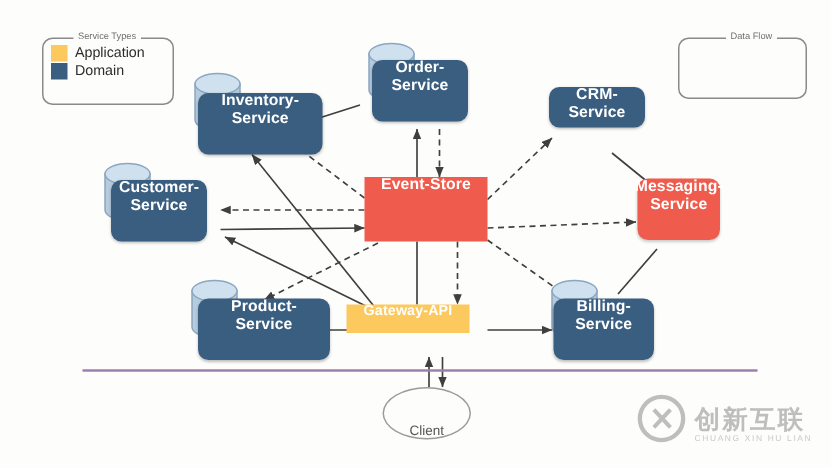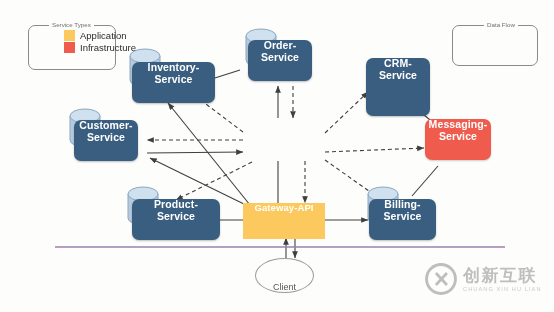--- a/index.html
+++ b/index.html
@@ -84,21 +84,20 @@
   }
 
   
   .legend-box {
     position: absolute;
     z-index: 6;
     border: 1.1px solid #8a8a8a;
     border-radius: 7px;
     background: #fdfdfb;
     box-sizing: border-box;
-    padding-left: 30px;
   }
   .legend-title {
     position: absolute;
     z-index: 7;
     background: #fdfdfb;
     color: #6f6f6f;
     font-size: 6.2px;
     padding: 0 3px;
     white-space: nowrap;
   }
@@ -126,21 +125,21 @@
     position: absolute;
     font-size: 9.5px;
     color: #2b2b2b;
   }
 
   
   .watermark {
     position: absolute;
     z-index: 8;
     display: flex;
-    align-items: center;
+    align-items: flex-end;
     opacity: .92;
   }
   .wm-logo {
     width: 34px;
     height: 34px;
     flex: none;
   }
   .wm-text { margin-left: 5px; }
   .wm-cn {
     font-size: 17px;
@@ -263,52 +262,55 @@
     </span>
   </div>
 
   <div class="node domain" style="left:369px; top:199px; width:67px; height:41px;">
     <span>
       <span class="node-label">Billing-</span>
       <span class="node-label">Service</span>
     </span>
   </div>
 
-  <div class="node domain" style="left:366px; top:58px; width:64px; height:58px;">
+  <div class="node domain" style="left:366px; top:58px; width:64px; height:27px;">
     <span>
       <span class="node-label">CRM-</span>
       <span class="node-label">Service</span>
     </span>
   </div>
 
-  <div class="node infra-round" style="left:425px; top:119px; width:66px; height:41px;">
+  <div class="node infra-round" style="left:425px; top:119px; width:55px; height:41px;">
     <span>
       <span class="node-label">Messaging-</span>
       <span class="node-label">Service</span>
     </span>
   </div>
 
-
-  <div class="node app-rect" style="left:243px; top:203px; width:82px; height:36px;">
+  <div class="node infra-rect" style="left:243px; top:118px; width:82px; height:43px;">
+    <span class="node-label">Event-Store</span>
+  </div>
+
+  <div class="node app-rect" style="left:231px; top:203px; width:82px; height:19px;">
     <span class="node-label">Gateway-API</span>
   </div>
 
   <div class="client" style="left:255px; top:258px; width:57px; height:33px;">
     <span class="node-label">Client</span>
   </div>
 
   <div class="legend-box" style="left:28px; top:25px; width:88px; height:45px;">
     <div style="padding-top:3px;">
       <div class="legend-row">
         <span class="swatch sw-app"></span>
         <span class="legend-text">Application</span>
       </div>
       <div class="legend-row">
-        <span class="swatch sw-inf"></span>
-        <span class="legend-text">Infrastructure</span>
+        <span class="swatch sw-dom"></span>
+        <span class="legend-text">Domain</span>
       </div>
     </div>
   </div>
   <span class="legend-title" style="left:49px; top:21px;">Service Types</span>
 
   <div class="legend-box" style="left:452px; top:25px; width:86px; height:41px;"></div>
   <span class="legend-title" style="left:484px; top:21px;">Data Flow</span>
 
   <span class="flow-row" style="left:462px; top:29px;">HTTP</span>
   <span class="flow-row" style="left:462px; top:46px;">RESP</span>

